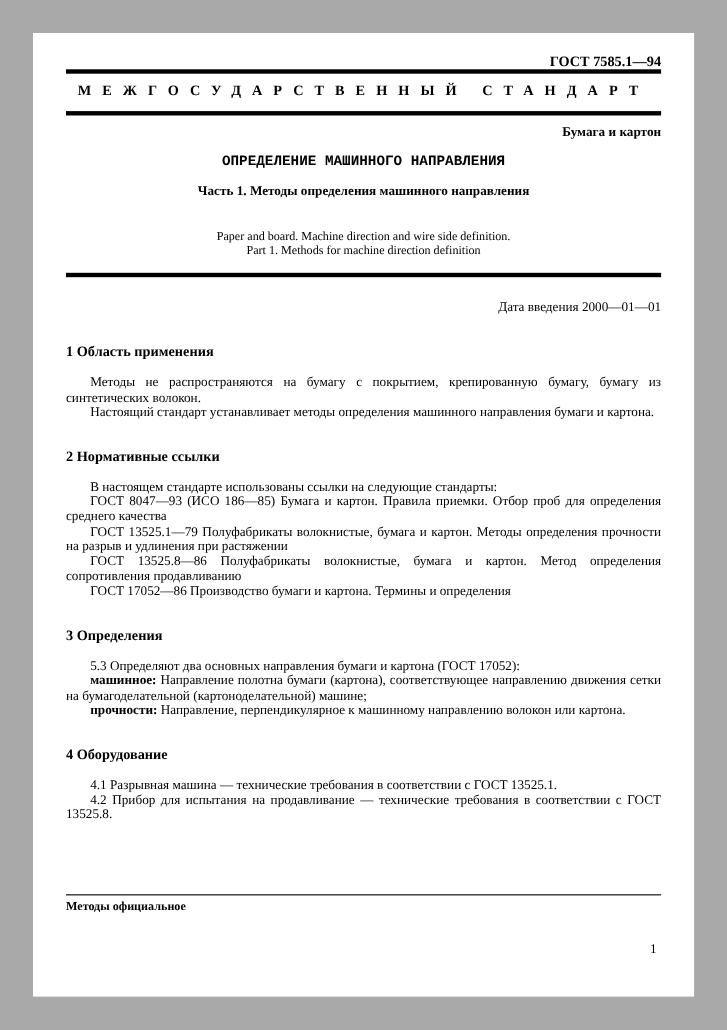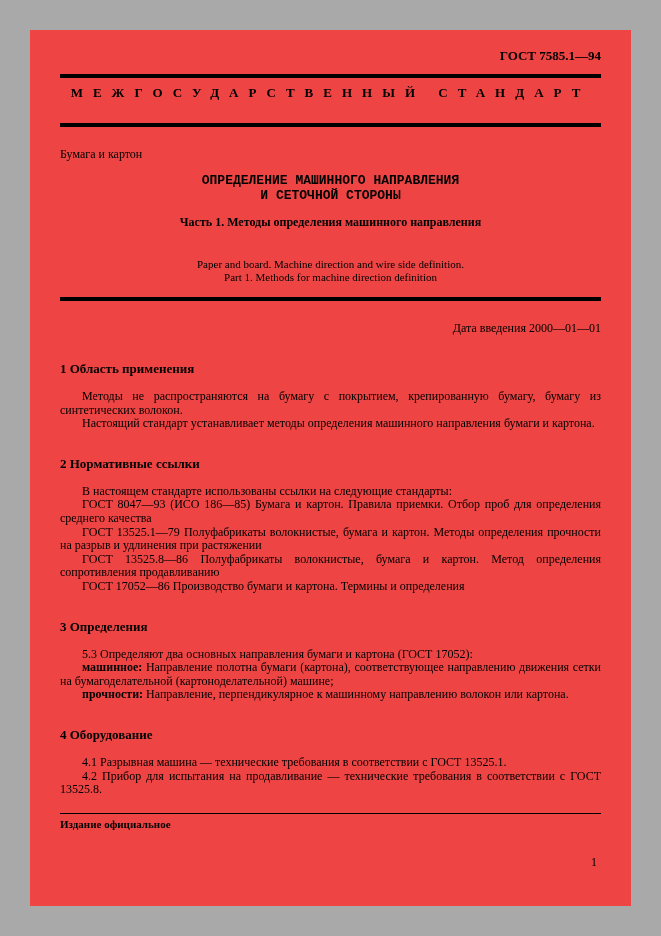--- a/index.html
+++ b/index.html
@@ -16,47 +16,46 @@
     height: 936px;
     background: #a9a9a9;
     overflow: hidden;
   }
   .page {
     position: absolute;
     left: 30px;
     top: 30px;
     width: 601px;
     height: 876px;
-    background: #ef4444;
+    background: #ffffff;
     box-sizing: border-box;
     padding: 18px 30px 0 30px;
     color: #000;
   }
   .doc-number {
     text-align: right;
     font-weight: bold;
     font-size: 13px;
     line-height: 15px;
   }
   .banner {
-    margin-top: 11px;
     border-top: 4px solid #000;
     border-bottom: 4px solid #000;
-    padding: 7px 0 22px 0;
+    padding: 7px 0 11px 0;
     text-align: center;
     font-weight: bold;
     font-size: 13px;
     letter-spacing: 10px;
     white-space: nowrap;
     overflow: hidden;
   }
   .subject {
-    margin-top: 20px;
-    text-align: left;
-    font-weight: normal;
+    margin-top: 8px;
+    text-align: right;
+    font-weight: bold;
     font-size: 12px;
   }
   .main-title {
     margin-top: 11px;
     text-align: center;
     font-weight: bold;
     font-size: 13px;
     line-height: 15px;
     font-family: Liberation Mono, monospace;
   }
@@ -126,21 +125,20 @@
     <div class="doc-number">ГОСТ 7585.1—94</div>
 
     <div class="banner">
       <span>МЕЖГОСУДАРСТВЕННЫЙ СТАНДАРТ</span>
     </div>
 
     <div class="subject">Бумага и картон</div>
 
     <div class="main-title">
       <div>ОПРЕДЕЛЕНИЕ МАШИННОГО НАПРАВЛЕНИЯ</div>
-      <div>И СЕТОЧНОЙ СТОРОНЫ</div>
     </div>
 
     <div class="part-title">Часть 1. Методы определения машинного направления</div>
 
     <div class="en-title">
       <div>Paper and board. Machine direction and wire side definition.</div>
       <div>Part 1. Methods for machine direction definition</div>
     </div>
 
     <div class="thick-rule"></div>
@@ -169,19 +167,19 @@
       <p><b>прочности:</b><span> Направление, перпендикулярное к машинному направлению волокон или картона.</span></p>
     </div>
 
     <div class="section">
       <h2>4 Оборудование</h2>
       <p>4.1 Разрывная машина — технические требования в соответствии с ГОСТ 13525.1.</p>
       <p>4.2 Прибор для испытания на продавливание — технические требования в соответствии с ГОСТ 13525.8.</p>
     </div>
 
     <div class="footer">
-      <div class="edition-note">Издание официальное</div>
+      <div class="edition-note">Методы официальное</div>
     </div>
 
     <div class="page-number">1</div>
 
   </div>
 </div>
 
 </body></html>

